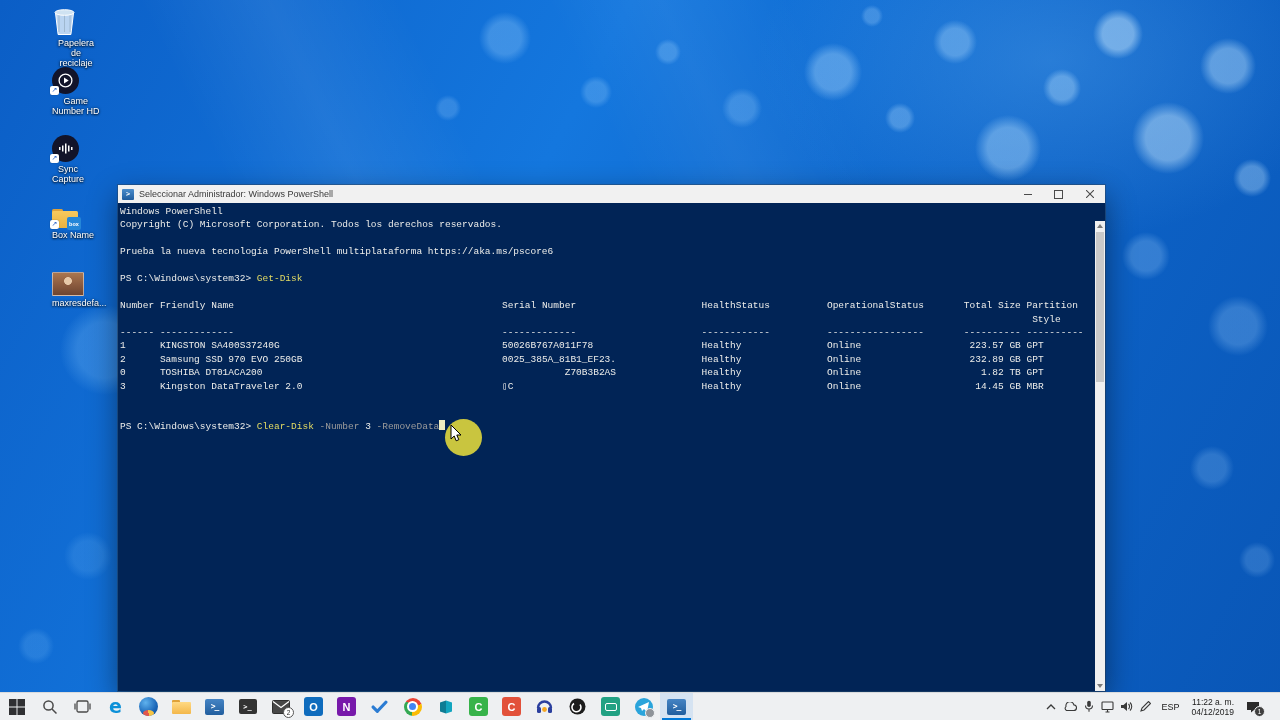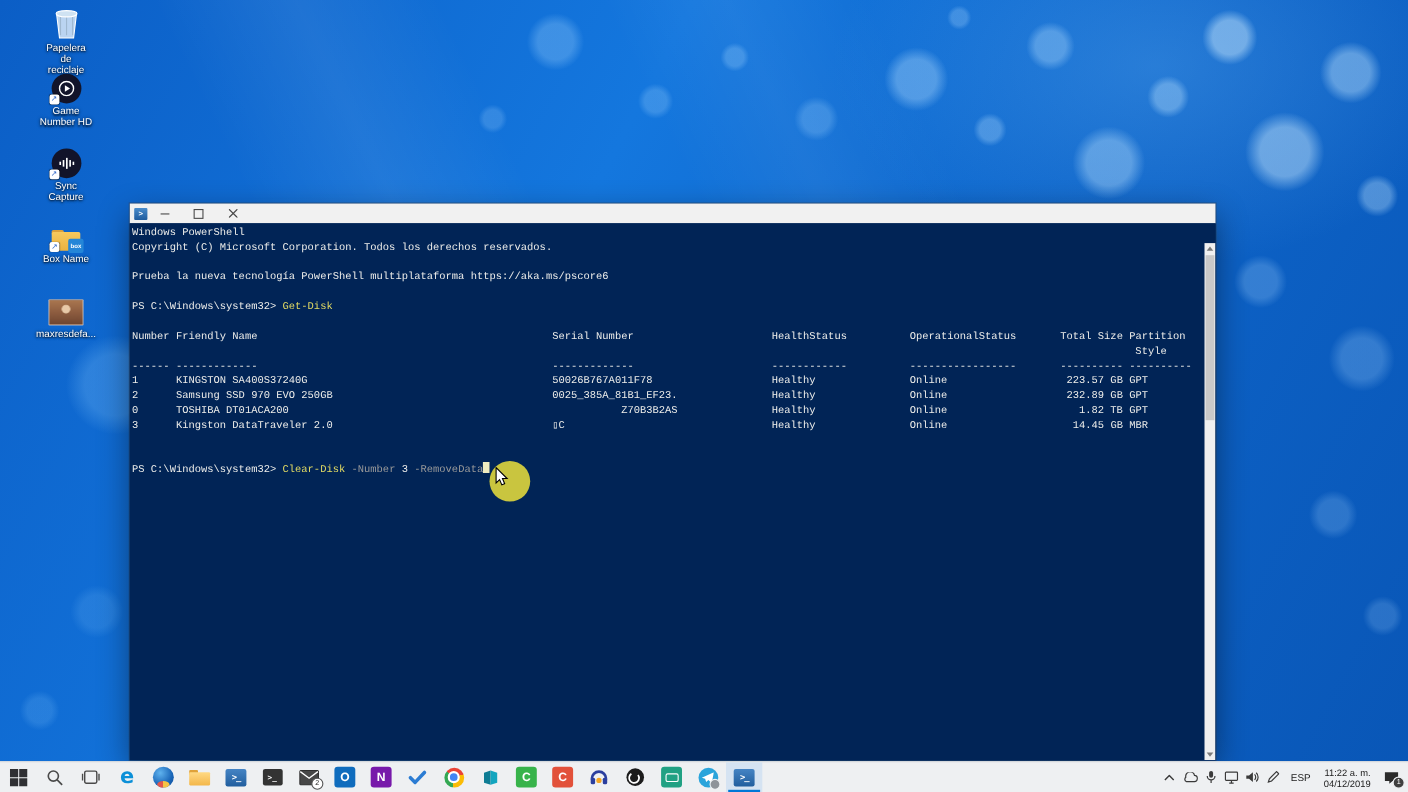--- a/index.html
+++ b/index.html
@@ -31,21 +31,21 @@
       radial-gradient(circle 45px at 105px 350px, rgba(140,205,255,.25) 0 62%, rgba(140,205,255,0) 100%),
       radial-gradient(circle 24px at 88px 556px,  rgba(140,205,255,.16) 0 62%, rgba(140,205,255,0) 100%),
       radial-gradient(circle 18px at 36px 646px,  rgba(140,205,255,.18) 0 62%, rgba(140,205,255,0) 100%),
       radial-gradient(circle 14px at 292px 668px, rgba(140,205,255,.16) 0 62%, rgba(140,205,255,0) 100%),
       radial-gradient(420px 260px at 1050px 60px, rgba(90,170,240,.35), rgba(90,170,240,0) 70%),
       linear-gradient(64deg, rgba(255,255,255,0) 30%, rgba(255,255,255,.07) 38%, rgba(255,255,255,0) 46%),
       linear-gradient(64deg, rgba(255,255,255,0) 55%, rgba(255,255,255,.05) 62%, rgba(255,255,255,0) 70%),
       linear-gradient(118deg,#0b5ec6 0%,#1477de 38%,#0d63c8 68%,#0956b6 100%);}
 
   
-  .dicon{position:absolute;left:0;width:48px;display:flex;flex-direction:column;align-items:center;cursor:default;padding-left:36px;}
+  .dicon{position:absolute;left:16px;width:48px;display:flex;flex-direction:column;align-items:flex-start;cursor:default;padding-left:36px;}
   .dlabel{font-size:9px;line-height:10px;color:#fff;text-align:center;white-space:pre-line;margin-top:2px;
           text-shadow:0 1px 2px rgba(0,0,0,.9),0 0 3px rgba(0,0,0,.6);}
   .dart{position:relative;height:32px;display:flex;align-items:flex-end;justify-content:center;}
   .circ-app{width:27px;height:27px;border-radius:50%;background:#12142a;display:flex;align-items:center;justify-content:center;}
   .sc-badge{position:absolute;left:-2px;bottom:-1px;width:9px;height:9px;background:#fff;border-radius:2px;
             display:flex;align-items:center;justify-content:center;box-shadow:0 0 1px rgba(0,0,0,.6);}
   .sc-arrow{font-size:7px;line-height:7px;color:#2a62c5;font-family:"DejaVu Sans",sans-serif;}
   .bfolder{position:relative;width:26px;height:19px;}
   .bfolder::before{content:"";position:absolute;top:0;left:0;width:11px;height:4px;background:#dda13c;border-radius:1.5px 1.5px 0 0;}
   .bfolder::after{content:"";position:absolute;top:2px;left:0;right:0;bottom:0;border-radius:1.5px;
@@ -110,21 +110,21 @@
           background:conic-gradient(from -50deg,#ea4335 0 120deg,#fbbc05 0 240deg,#34a853 0 360deg);}
   .chrome i{width:7px;height:7px;border-radius:50%;background:#4285f4;border:2px solid #fff;}
   .tg{width:18px;height:18px;border-radius:50%;background:#2aa4db;display:flex;align-items:center;justify-content:center;position:relative;}
   .tg-badge{position:absolute;right:-2px;bottom:-2px;width:8px;height:8px;border-radius:50%;background:#8e9399;border:1px solid #eef0f2;}
   .rec-pill{width:10px;height:6px;border:1px solid #fff;border-radius:2px;display:block;}
   .tb-badge{position:absolute;right:3px;bottom:2px;width:9px;height:9px;border-radius:50%;background:#fff;
             border:1px solid #555;color:#222;font-size:6.5px;font-style:normal;
             display:flex;align-items:center;justify-content:center;z-index:2;}
   .mail-env{position:relative;display:flex;}
 
-  .tray{margin-left:auto;display:flex;align-items:center;padding-right:2px;}
+  .tray{margin-left:auto;display:flex;align-items:center;padding-right:14px;}
   .tray-ic{width:19px;height:27px;display:flex;align-items:center;justify-content:center;position:relative;}
   .lang{font-size:9px;color:#1a1a1a;padding:0 6px;display:flex;align-items:center;}
   .clock{text-align:right;font-size:8.5px;line-height:10px;color:#1a1a1a;padding:0 6px;display:flex;
          flex-direction:column;justify-content:center;}
   .notif{width:26px;}
   .nbadge{position:absolute;right:1px;bottom:3px;min-width:9px;height:9px;border-radius:50%;background:#3f3f3f;
           color:#fff;font-size:6.5px;display:flex;align-items:center;justify-content:center;border:1px solid #eef0f2;}
 </style>
 </head>
 <body>
@@ -194,20 +194,21 @@
 <div class="dicon" style="top:264px">
   <div class="dart">
       <span class="thumb"></span>
     </div>
   <div class="dlabel">maxresdefa...</div>
 </div>
 
 <div class="window">
   <div class="titlebar">
     <span class="tb-psicon">&gt;</span>
+    <span class="title-text">Seleccionar Administrador: Windows PowerShell</span>
     <span class="wctrl min">
         <i></i>
       </span>
     <span class="wctrl max">
         <i></i>
       </span>
     <span class="wctrl close">
       <svg width="8" height="8" viewBox="0 0 8 8">
           <path d="M0 0l8 8M8 0l-8 8" stroke="#4a4a4a" stroke-width="1.1"></path>
         </svg>

